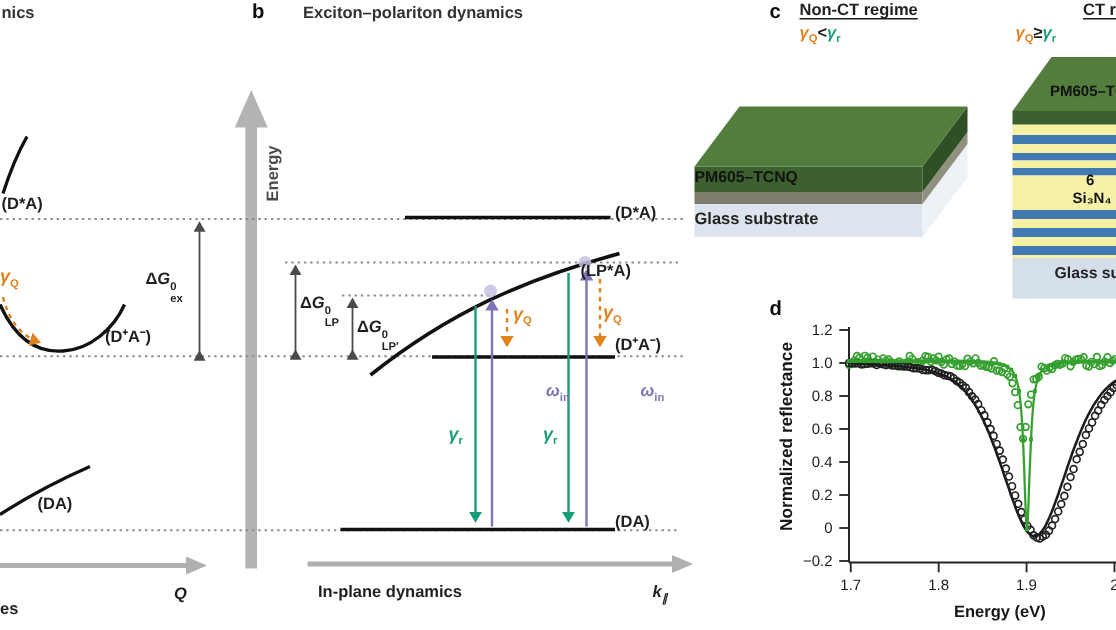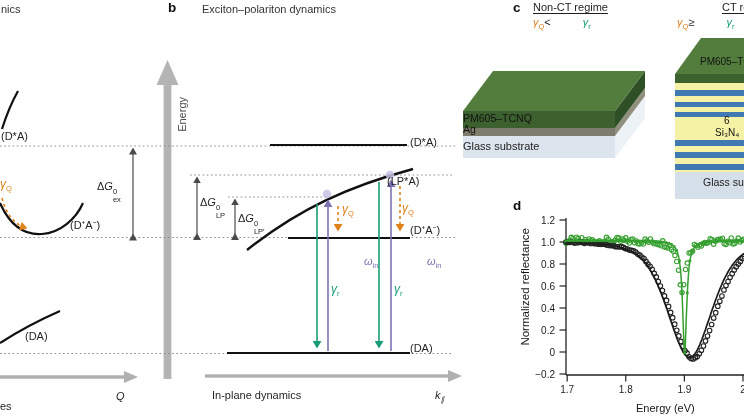--- a/index.html
+++ b/index.html
@@ -1,27 +1,27 @@
 <!DOCTYPE html>
 <html><head>
 <meta charset="utf-8">
 <style>
   html,body{margin:0;padding:0;background:#fff;}
   #fig{position:relative;width:744px;height:420px;background:#fff;overflow:hidden;
        font-family:"Liberation Sans",sans-serif;color:#1f1f1f;}
   #art{position:absolute;left:0;top:0;}
-  .lbl{position:absolute;font-size:11px;color:#1f1f1f;white-space:nowrap;line-height:1.12;}
+  .lbl{position:absolute;font-size:11px;color:#1f1f1f;white-space:nowrap;line-height:1.12;font-weight:bold;}
   .sm{font-size:10px;}
   .md{font-size:10.5px;}
   .g12{font-size:12px;}
   .it{font-style:italic;}
   .panel-letter{font-weight:bold;font-size:13.5px;color:#0f0f0f;}
   .title{color:#333;}
   .orange{color:#e0821c;}
-  .teal{color:#189d78;padding-left:32px;}
+  .teal{color:#189d78;}
   .purple{color:#7d74b5;margin-left:36px;}
   .gray{color:#4a4a4a;}
   .underline{text-decoration:underline;text-underline-offset:2px;}
   .center{text-align:left;}
   .rot{writing-mode:vertical-rl;transform:rotate(180deg);}
   sub{font-size:7.5px;vertical-align:-3px;line-height:0;}
   .ss{display:inline-flex;flex-direction:column;font-size:7.5px;line-height:1.05;
       vertical-align:-4px;font-style:normal;}
   .ss .sst{display:block;}
   .ss .ssb{display:block;}
@@ -454,21 +454,20 @@
 <span class="lbl teal g12" style="left:299px;top:283px"><i>γ</i><sub>r</sub></span>
 <span class="lbl teal g12" style="left:362px;top:283px"><i>γ</i><sub>r</sub></span>
 <span class="lbl" style="left:410px;top:342px">(DA)</span>
 <span class="lbl" style="left:212px;top:389px">In-plane dynamics</span>
 <span class="lbl it" style="left:435px;top:389px"><span>k</span><sub>∥</sub></span>
 
 <span class="lbl panel-letter" style="left:513px;top:0px">c</span>
 <span class="lbl underline center" style="left:533px;top:1px;width:104px">Non-CT regime</span>
 <span class="lbl center" style="left:533px;top:16px;width:104px"><span class="orange"><i>γ</i><sub>Q</sub></span><span>&lt;</span><span class="teal"><i>γ</i><sub>r</sub></span></span>
 <span class="lbl md center" style="left:463px;top:113px;width:152px;color:#121212">PM605–TCNQ</span>
-<span class="lbl md center" style="left:463px;top:124px;width:152px;color:#121212">Ag</span>
 <span class="lbl center" style="left:463px;top:140px;width:152px;color:#222">Glass substrate</span>
 <span class="lbl underline" style="left:722px;top:1px">CT regime</span>
 <span class="lbl" style="left:677px;top:16px"><span class="orange"><i>γ</i><sub>Q</sub></span><span>≥</span><span class="teal"><i>γ</i><sub>r</sub></span></span>
 <span class="lbl sm" style="left:700px;top:56px;color:#121212">PM605–TCNQ</span>
 <span class="lbl sm" style="left:724px;top:115px;color:#121212">6</span>
 <span class="lbl sm" style="left:715px;top:127px;color:#121212">Si₃N₄</span>
 <span class="lbl md" style="left:703px;top:177px;color:#222">Glass substrate</span>
 
 <span class="lbl panel-letter" style="left:513px;top:198px">d</span>
 <span class="lbl rot" style="left:519px;top:228px;font-size:11.5px;color:#161616">Normalized reflectance</span>

